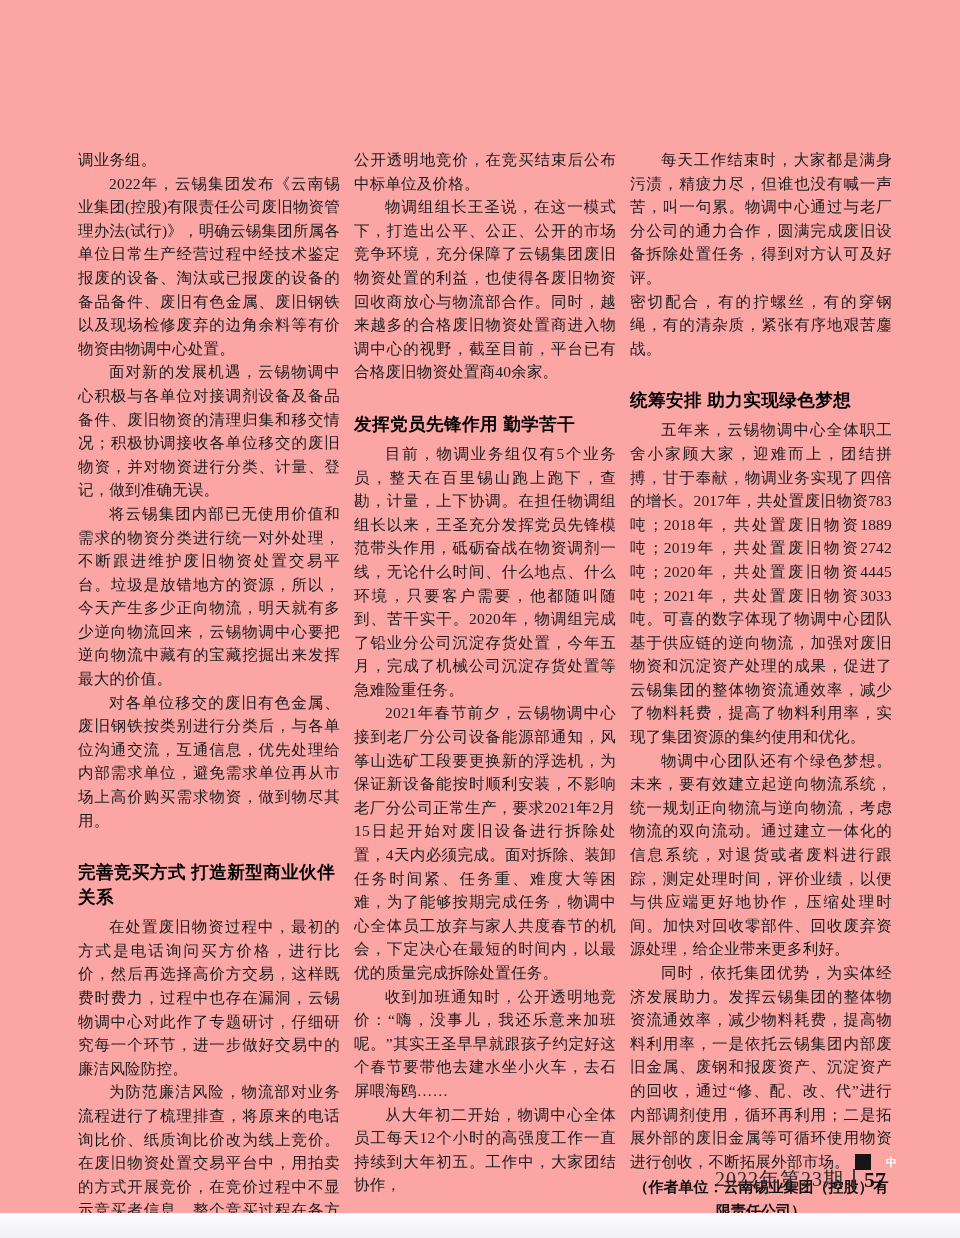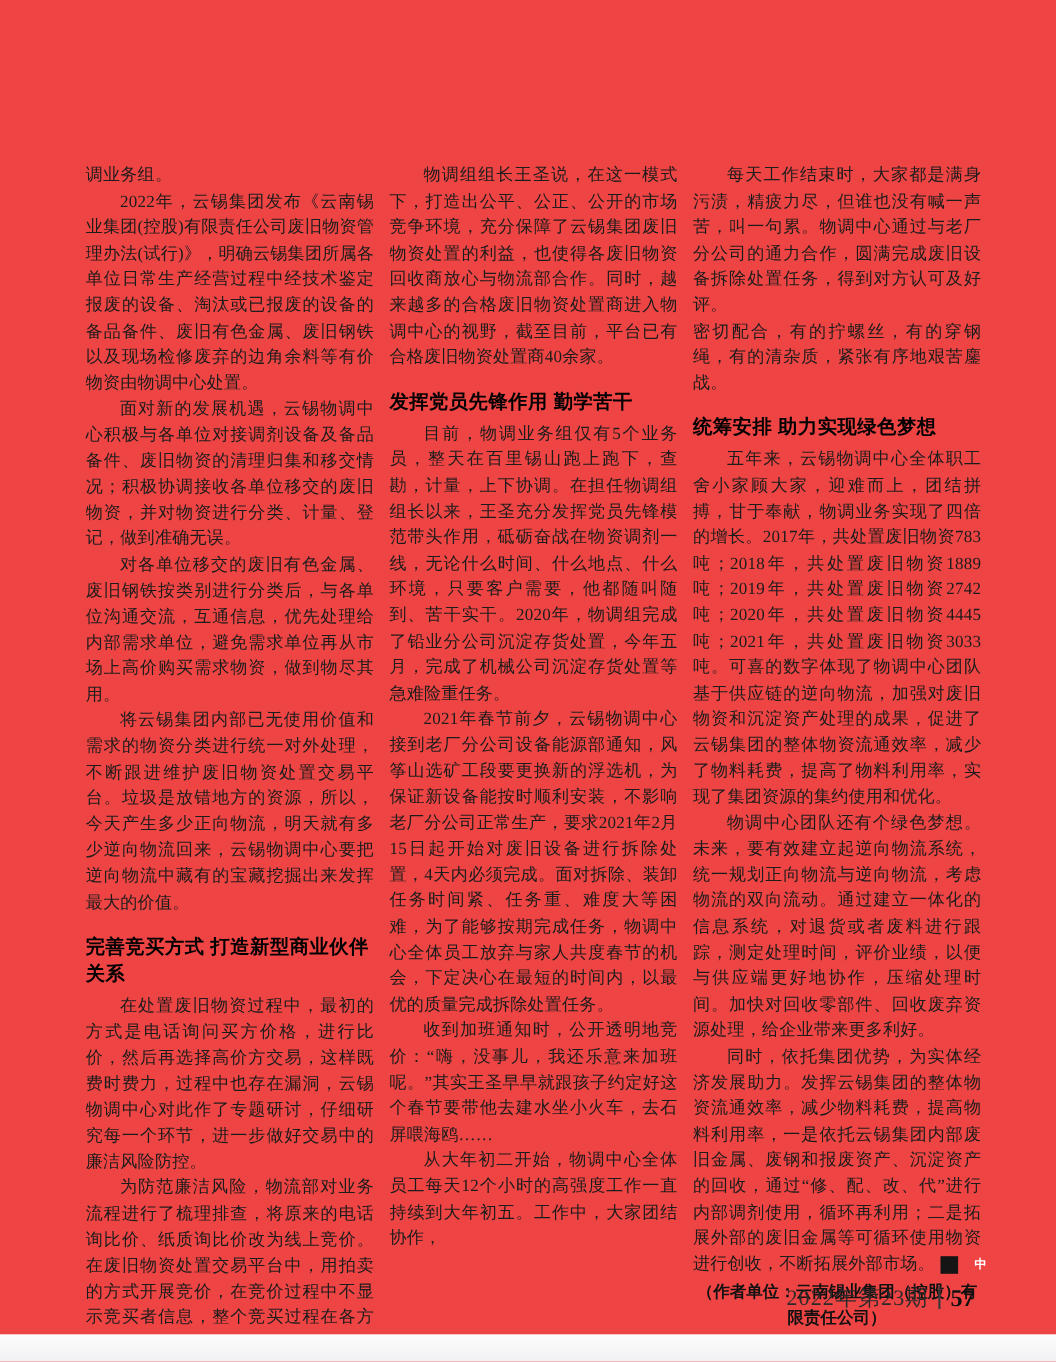--- a/index.html
+++ b/index.html
@@ -1,20 +1,20 @@
 <!DOCTYPE html>
 <html><head>
 <meta charset="utf-8">
 <style>
   html, body { margin: 0; padding: 0; background: #ffffff; }
   .page {
     position: relative;
     width: 960px;
     height: 1238px;
-    background: #ef4444;
+    background: #fca5a5;
     overflow: hidden;
     font-family: "Liberation Serif", serif;
   }
   .content {
     position: absolute;
     left: 78px;
     top: 148px;
     width: 814px;
     display: flex;
     gap: 14px;
@@ -25,21 +25,21 @@
     font-size: 15.5px;
     line-height: 23.6px;
     text-align: justify;
     text-justify: inter-character;
     text-indent: 2em;
     color: #1c1c1c;
     letter-spacing: 0.2px;
   }
   .col p.cont { text-indent: 0; }
   h3.sec {
-    margin: 16px 0 5px 0;
+    margin: 28px 0 5px 0;
     font-family: "Liberation Sans", sans-serif;
     font-weight: 700;
     font-size: 17.5px;
     line-height: 25px;
     color: #000000;
     letter-spacing: 0.5px;
   }
   p.author {
     margin: 2px 0 0 0;
     font-family: "Liberation Sans", sans-serif;
@@ -102,28 +102,29 @@
 <body>
 
 <div class="page">
 
   <div class="content">
 
     <div class="col">
       <p class="body cont">调业务组。</p>
       <p class="body">2022年，云锡集团发布《云南锡业集团(控股)有限责任公司废旧物资管理办法(试行)》，明确云锡集团所属各单位日常生产经营过程中经技术鉴定报废的设备、淘汰或已报废的设备的备品备件、废旧有色金属、废旧钢铁以及现场检修废弃的边角余料等有价物资由物调中心处置。</p>
       <p class="body">面对新的发展机遇，云锡物调中心积极与各单位对接调剂设备及备品备件、废旧物资的清理归集和移交情况；积极协调接收各单位移交的废旧物资，并对物资进行分类、计量、登记，做到准确无误。</p>
+      <p class="body">将云锡集团内部已无使用价值和需求的物资分类进行统一对外处理，不断跟进维护废旧物资处置交易平台。垃圾是放错地方的资源，所以，今天产生多少正向物流，明天就有多少逆向物流回来，云锡物调中心要把逆向物流中藏有的宝藏挖掘出来发挥最大的价值。</p>
       <p class="body">对各单位移交的废旧有色金属、废旧钢铁按类别进行分类后，与各单位沟通交流，互通信息，优先处理给内部需求单位，避免需求单位再从市场上高价购买需求物资，做到物尽其用。</p>
-      <p class="body">将云锡集团内部已无使用价值和需求的物资分类进行统一对外处理，不断跟进维护废旧物资处置交易平台。垃圾是放错地方的资源，所以，今天产生多少正向物流，明天就有多少逆向物流回来，云锡物调中心要把逆向物流中藏有的宝藏挖掘出来发挥最大的价值。</p>
       <h3 class="sec">完善竞买方式 打造新型商业伙伴关系</h3>
       <p class="body">在处置废旧物资过程中，最初的方式是电话询问买方价格，进行比价，然后再选择高价方交易，这样既费时费力，过程中也存在漏洞，云锡物调中心对此作了专题研讨，仔细研究每一个环节，进一步做好交易中的廉洁风险防控。</p>
       <p class="body">为防范廉洁风险，物流部对业务流程进行了梳理排查，将原来的电话询比价、纸质询比价改为线上竞价。在废旧物资处置交易平台中，用拍卖的方式开展竞价，在竞价过程中不显示竞买者信息，整个竞买过程在各方的监督下进行，</p>
     </div>
 
     <div class="col">
+      <p class="body cont">公开透明地竞价，在竞买结束后公布中标单位及价格。</p>
       <p class="body">物调组组长王圣说，在这一模式下，打造出公平、公正、公开的市场竞争环境，充分保障了云锡集团废旧物资处置的利益，也使得各废旧物资回收商放心与物流部合作。同时，越来越多的合格废旧物资处置商进入物调中心的视野，截至目前，平台已有合格废旧物资处置商40余家。</p>
       <h3 class="sec">发挥党员先锋作用 勤学苦干</h3>
       <p class="body">目前，物调业务组仅有5个业务员，整天在百里锡山跑上跑下，查勘，计量，上下协调。在担任物调组组长以来，王圣充分发挥党员先锋模范带头作用，砥砺奋战在物资调剂一线，无论什么时间、什么地点、什么环境，只要客户需要，他都随叫随到、苦干实干。2020年，物调组完成了铅业分公司沉淀存货处置，今年五月，完成了机械公司沉淀存货处置等急难险重任务。</p>
       <p class="body">2021年春节前夕，云锡物调中心接到老厂分公司设备能源部通知，风筝山选矿工段要更换新的浮选机，为保证新设备能按时顺利安装，不影响老厂分公司正常生产，要求2021年2月15日起开始对废旧设备进行拆除处置，4天内必须完成。面对拆除、装卸任务时间紧、任务重、难度大等困难，为了能够按期完成任务，物调中心全体员工放弃与家人共度春节的机会，下定决心在最短的时间内，以最优的质量完成拆除处置任务。</p>
       <p class="body">收到加班通知时，公开透明地竞价：“嗨，没事儿，我还乐意来加班呢。”其实王圣早早就跟孩子约定好这个春节要带他去建水坐小火车，去石屏喂海鸥……</p>
       <p class="body">从大年初二开始，物调中心全体员工每天12个小时的高强度工作一直持续到大年初五。工作中，大家团结协作，</p>
     </div>
 
     <div class="col">
       <p class="body">每天工作结束时，大家都是满身污渍，精疲力尽，但谁也没有喊一声苦，叫一句累。物调中心通过与老厂分公司的通力合作，圆满完成废旧设备拆除处置任务，得到对方认可及好评。</p>

